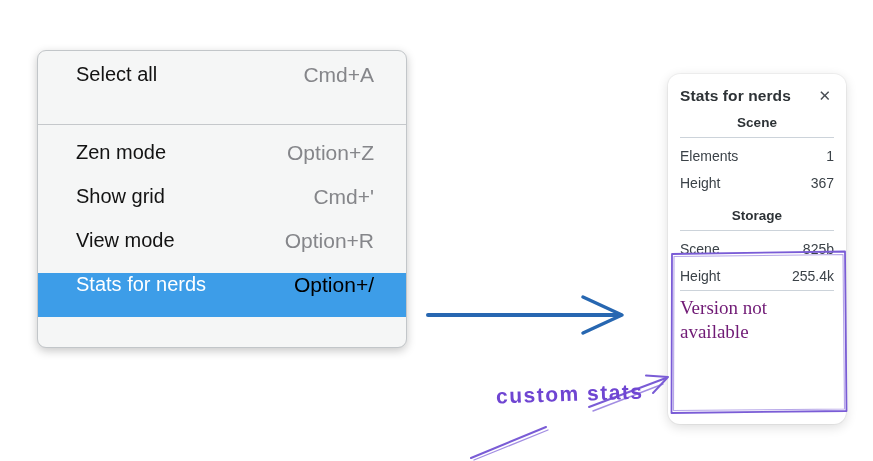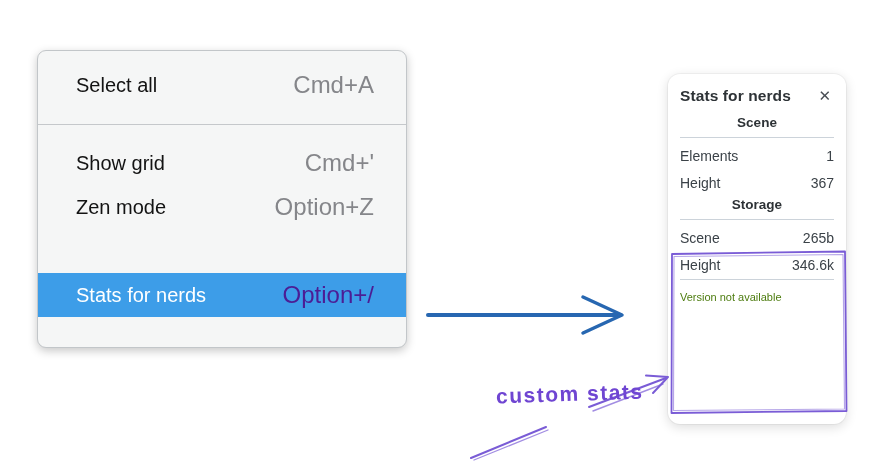--- a/index.html
+++ b/index.html
@@ -23,37 +23,37 @@
     border: 1px solid #c2c6c9;
     border-radius: 9px;
     box-shadow: 0 3px 10px rgba(0,0,0,0.22);
     padding: 12px 0 10px 0;
     display: flex;
     flex-direction: column;
   }
   .menu-item {
     height: 44px;
     display: flex;
-    align-items: center;
+    align-items: flex-start;
     justify-content: space-between;
     padding: 0 32px 0 38px;
     font-size: 20px;
     color: #131313;
     cursor: default;
   }
   .menu-item .mi-shortcut {
     color: #85868a;
-    font-size: 24px;
+    font-size: 21px;
   }
   .menu-item.selected {
     background: #3d9de8;
     color: #ffffff;
   }
   .menu-item.selected .mi-shortcut {
-    color: #4c1d95;
+    color: #000000;
   }
   .menu-sep {
     border-top: 1px solid #c5c8cb;
     margin: 17px 0 16px 0;
   }
 
   
   .panel {
     position: absolute;
     left: 668px; top: 74px;
@@ -81,38 +81,40 @@
     color: #4a4f55;
     line-height: 1;
     cursor: pointer;
     padding: 2px 3px;
   }
   .sec-header {
     text-align: center;
     font-weight: bold;
     font-size: 13.5px;
     color: #2d3236;
+    margin-top: 11px;
     margin-bottom: 7px;
   }
   .sec-line {
     border: none;
     border-top: 1px solid #ccd3da;
     margin: 0 0 5px 0;
   }
   .stat-row {
     display: flex;
     justify-content: space-between;
     font-size: 14px;
     line-height: 27px;
     color: #3b4248;
   }
   .stat-note {
-    font-size: 11px;
+    font-size: 19px;
     line-height: 24px;
-    color: #4d7c0f;
+    color: #701a75;
+    font-family: Liberation Serif, serif;
   }
 
   
   .overlay-svg {
     position: absolute;
     left: 0; top: 0;
     width: 873px; height: 461px;
     pointer-events: none;
   }
   .annotation-label {
@@ -131,28 +133,30 @@
 
 <div class="canvas">
 
   <div class="menu">
     <div class="menu-item">
       <span class="mi-label">Select all</span>
       <span class="mi-shortcut">Cmd+A</span>
     </div>
     <div class="menu-sep"></div>
     <div class="menu-item">
+      <span class="mi-label">Zen mode</span>
+      <span class="mi-shortcut">Option+Z</span>
+    </div>
+    <div class="menu-item">
       <span class="mi-label">Show grid</span>
       <span class="mi-shortcut">Cmd+'</span>
     </div>
     <div class="menu-item">
-      <span class="mi-label">Zen mode</span>
-      <span class="mi-shortcut">Option+Z</span>
-    </div>
-    <div class="menu-item">
+      <span class="mi-label">View mode</span>
+      <span class="mi-shortcut">Option+R</span>
     </div>
     <div class="menu-item selected">
       <span class="mi-label">Stats for nerds</span>
       <span class="mi-shortcut">Option+/</span>
     </div>
   </div>
 
   <div class="panel">
     <div class="panel-header">
       <span class="panel-title">Stats for nerds</span>
@@ -170,25 +174,25 @@
         <span>Height</span>
         <span>367</span>
       </div>
     </div>
 
     <div class="section">
       <div class="sec-header">Storage</div>
       <hr class="sec-line">
       <div class="stat-row">
         <span>Scene</span>
-        <span>265b</span>
+        <span>825b</span>
       </div>
       <div class="stat-row">
         <span>Height</span>
-        <span>346.6k</span>
+        <span>255.4k</span>
       </div>
     </div>
 
     <div class="section">
       <hr class="sec-line">
       <div class="stat-note">Version not available</div>
     </div>
   </div>
 
   <svg class="overlay-svg" viewBox="0 0 873 461">

